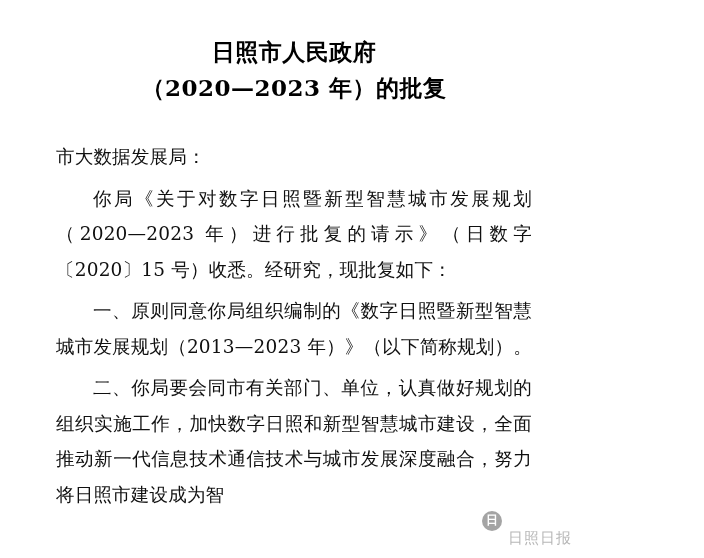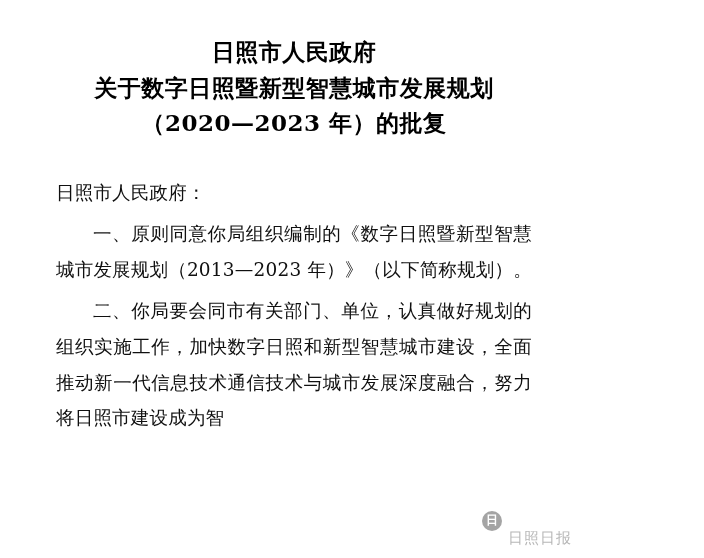--- a/index.html
+++ b/index.html
@@ -86,26 +86,26 @@
     margin-top: 36px;
   }
 </style>
 </head>
 <body>
 
 <div class="page">
 
   <div class="doc-title">
     <span class="line title-line-1">日照市人民政府</span>
-    <span class="line title-line-2">关于数字日照暨新型智慧城市发展规划</span>
     <span class="line title-line-3">（2020—2023 年）的批复</span>
   </div>
 
   <div class="body-block">
-    <p class="para salutation">日照市人民政府：</p>
+    <p class="para salutation">市大数据发展局：</p>
+    <p class="para indent">你局《关于对数字日照暨新型智慧城市发展规划（2020—2023 年）进行批复的请示》（日数字〔2020〕15 号）收悉。经研究，现批复如下：</p>
     <p class="para indent">一、原则同意你局组织编制的《数字日照暨新型智慧城市发展规划（2013—2023 年）》（以下简称规划）。</p>
     <p class="para indent">二、你局要会同市有关部门、单位，认真做好规划的组织实施工作，加快数字日照和新型智慧城市建设，全面推动新一代信息技术通信技术与城市发展深度融合，努力将日照市建设成为智</p>
   </div>
 
   <div class="watermark">
     <span class="watermark-logo">日</span>
     <span class="watermark-text">日照日报</span>
   </div>
 
 </div>

